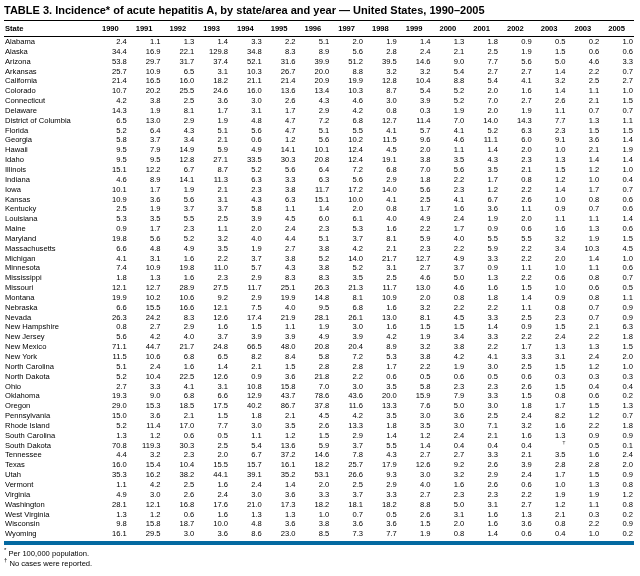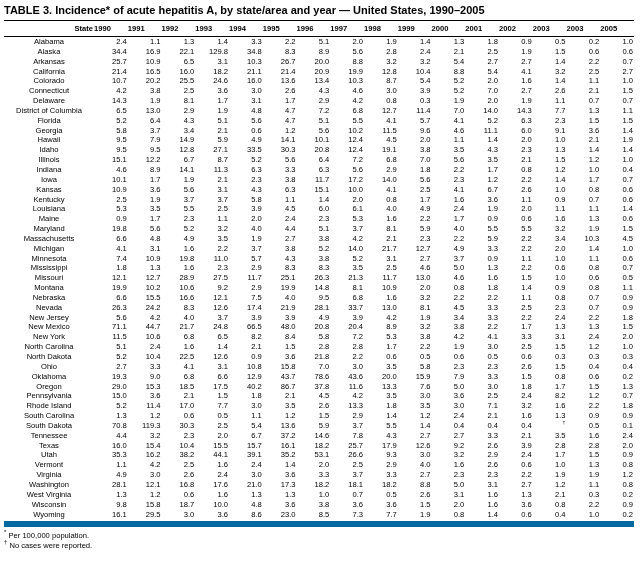--- a/index.html
+++ b/index.html
@@ -28,45 +28,45 @@
     white-space: nowrap;
   }
   table.data {
     width: 100%;
     border-collapse: collapse;
     table-layout: fixed;
   }
   table.data thead th {
     font-size: 7.6px;
     font-weight: bold;
-    text-align: left;
+    text-align: center;
     padding: 3px 1px 3px 0;
     border-bottom: 1px solid #000;
     white-space: nowrap;
   }
   table.data thead th.state-col {
-    text-align: right;
+    text-align: left;
     width: 88px;
     padding-left: 1px;
   }
   table.data tbody td {
     font-size: 7.6px;
     line-height: 9.85px;
     height: 9.85px;
     text-align: right;
     padding: 0 1px 0 0;
     white-space: nowrap;
     overflow: hidden;
   }
   table.data tbody td.state-cell {
-    text-align: center;
+    text-align: left;
     padding-left: 1px;
   }
   table.data tbody tr:last-child td {
-    border-bottom: 6px solid #0369a1;
+    border-bottom: 4px solid #0369a1;
     padding-bottom: 2px;
     margin-left: 44px;
   }
   td.dagger sup, .fn sup {
     font-size: 6px;
     vertical-align: super;
     line-height: 0;
   }
   .footnotes {
     margin-top: 4px;
@@ -138,20 +138,39 @@
           <td>2.8</td>
           <td>2.4</td>
           <td>2.1</td>
           <td>2.5</td>
           <td>1.9</td>
           <td>1.5</td>
           <td>0.6</td>
           <td>0.6</td>
         </tr>
         <tr>
+          <td class="state-cell">Arizona</td>
+          <td>53.8</td>
+          <td>29.7</td>
+          <td>31.7</td>
+          <td>37.4</td>
+          <td>52.1</td>
+          <td>31.6</td>
+          <td>39.9</td>
+          <td>51.2</td>
+          <td>39.5</td>
+          <td>14.6</td>
+          <td>9.0</td>
+          <td>7.7</td>
+          <td>5.6</td>
+          <td>5.0</td>
+          <td>4.6</td>
+          <td>3.3</td>
+        </tr>
+        <tr>
           <td class="state-cell">Arkansas</td>
           <td>25.7</td>
           <td>10.9</td>
           <td>6.5</td>
           <td>3.1</td>
           <td>10.3</td>
           <td>26.7</td>
           <td>20.0</td>
           <td>8.8</td>
           <td>3.2</td>
@@ -621,29 +640,48 @@
         </tr>
         <tr>
           <td class="state-cell">Nevada</td>
           <td>26.3</td>
           <td>24.2</td>
           <td>8.3</td>
           <td>12.6</td>
           <td>17.4</td>
           <td>21.9</td>
           <td>28.1</td>
-          <td>33.7</td>
+          <td>26.1</td>
           <td>13.0</td>
           <td>8.1</td>
           <td>4.5</td>
           <td>3.3</td>
           <td>2.5</td>
           <td>2.3</td>
           <td>0.7</td>
           <td>0.9</td>
+        </tr>
+        <tr>
+          <td class="state-cell">New Hampshire</td>
+          <td>0.8</td>
+          <td>2.7</td>
+          <td>2.9</td>
+          <td>1.6</td>
+          <td>1.5</td>
+          <td>1.1</td>
+          <td>1.9</td>
+          <td>3.0</td>
+          <td>1.6</td>
+          <td>1.5</td>
+          <td>1.5</td>
+          <td>1.4</td>
+          <td>0.9</td>
+          <td>1.5</td>
+          <td>2.1</td>
+          <td>6.3</td>
         </tr>
         <tr>
           <td class="state-cell">New Jersey</td>
           <td>5.6</td>
           <td>4.2</td>
           <td>4.0</td>
           <td>3.7</td>
           <td>3.9</td>
           <td>3.9</td>
           <td>4.9</td>

